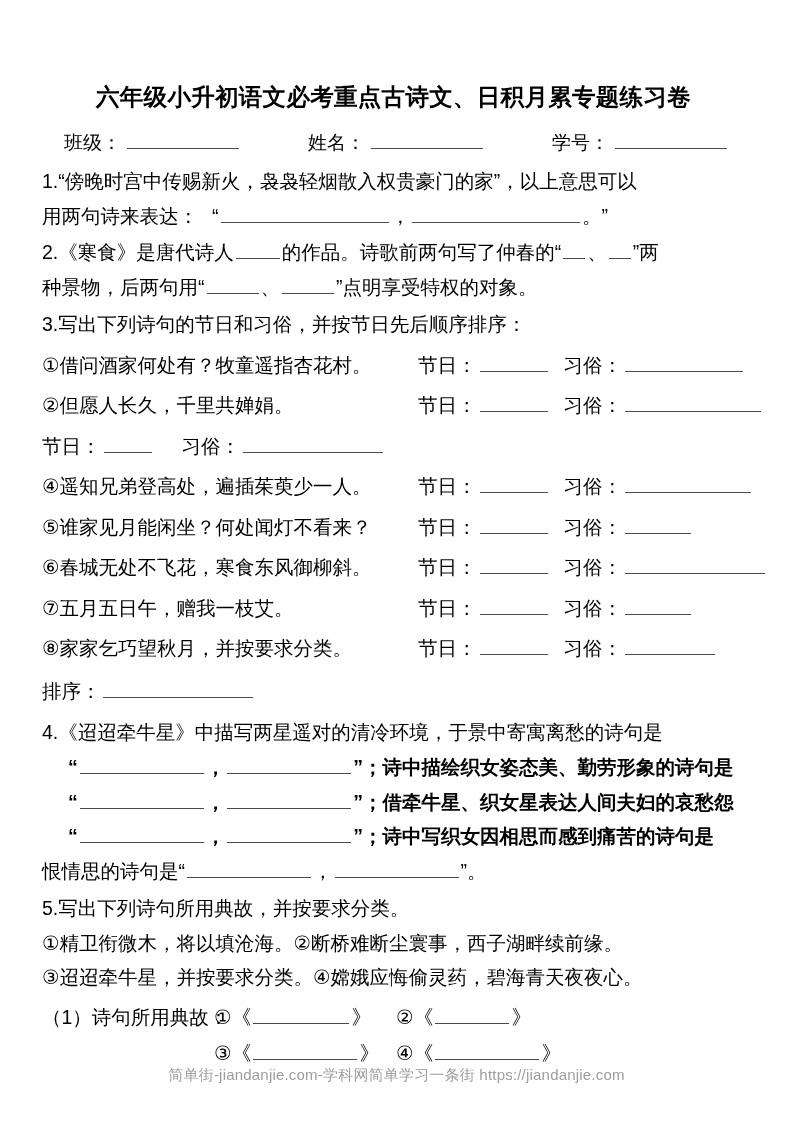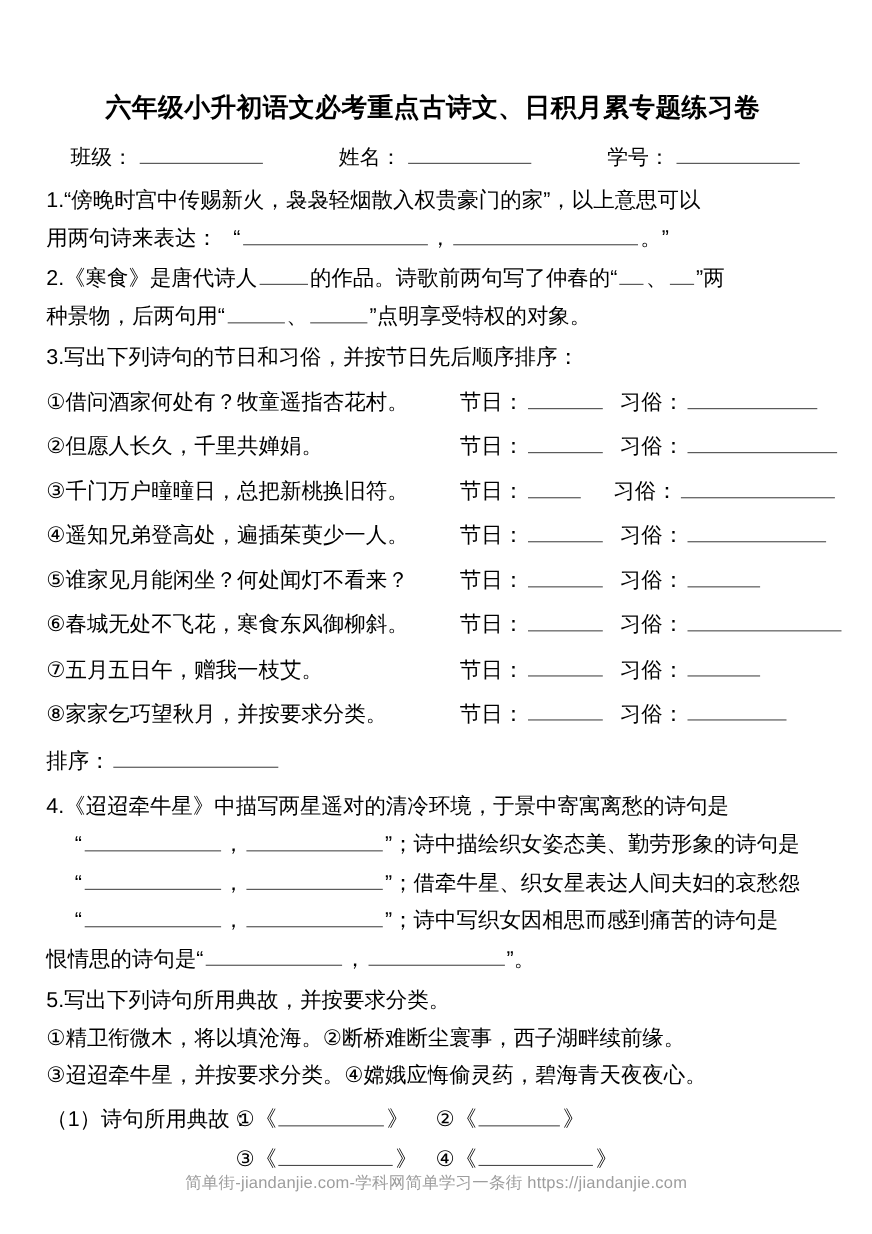--- a/index.html
+++ b/index.html
@@ -64,21 +64,21 @@
   
   .q {
     font-size: 19.5px;
     line-height: 1.78;
     margin-top: 7px;
     text-align: justify;
   }
   .q.tight { margin-top: 2px; }
   .line { display: block; white-space: nowrap; }
 
-  .indent1 { padding-left: 26px; }
+  .indent1 { padding-left: 26px; font-weight: bold; }
 
   
   .poem-list { margin-top: 3px; }
   .poem-row {
     display: flex;
     align-items: baseline;
     font-size: 19.5px;
     line-height: 1.72;
     margin-top: 7px;
     white-space: nowrap;
@@ -183,21 +183,20 @@
       <span class="poem-ans">
         <span class="k">节日：</span>
         <span class="bl" style="width:68px"></span>
         <span class="gap"></span>
         <span class="k">习俗：</span>
         <span class="bl" style="width:136px"></span>
       </span>
     </div>
 
     <div class="poem-row">
-      <span class="poem-text"><span>③</span><span>千门万户曈曈日，总把新桃换旧符。</span></span>
       <span class="poem-ans">
         <span class="k">节日：</span>
         <span class="bl" style="width:48px"></span>
         <span class="gap" style="width:28px"></span>
         <span class="k">习俗：</span>
         <span class="bl" style="width:140px"></span>
       </span>
     </div>
 
     <div class="poem-row">

